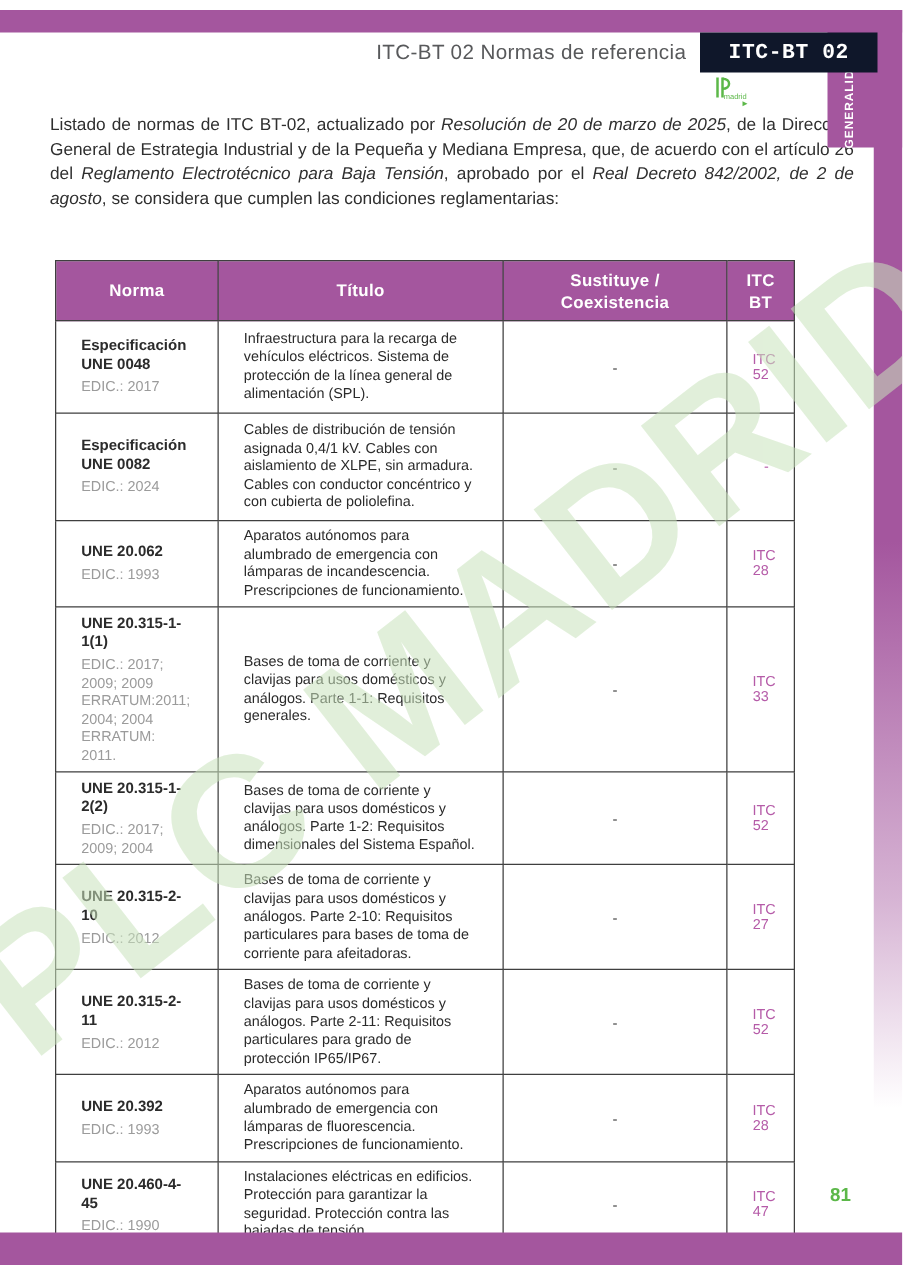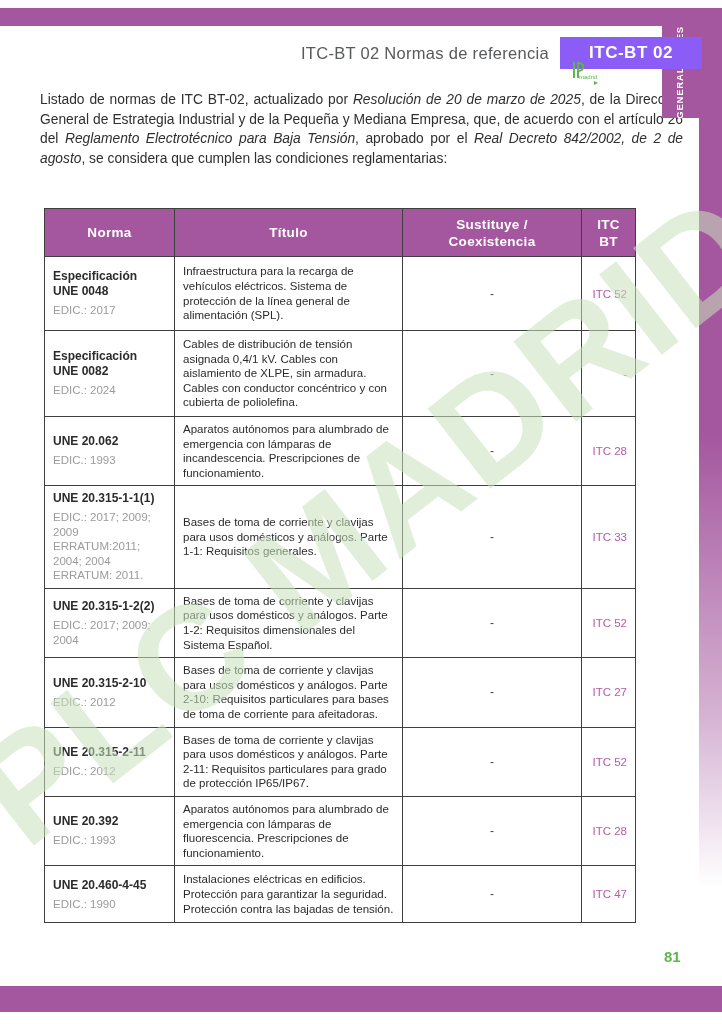--- a/index.html
+++ b/index.html
@@ -7,45 +7,45 @@
   body { font-family:"Liberation Sans", sans-serif; }
   .page { position:relative; width:722px; height:1024px; background:#fff; overflow:hidden; margin:0 auto; }
 
   
   .top-bar { position:absolute; top:8px; left:0; width:722px; height:18px; background:#a4569e; z-index:2; }
   .bottom-bar { position:absolute; top:986px; left:0; width:722px; height:26px; background:#a4569e; z-index:2; }
   .right-strip { position:absolute; top:8px; right:0; width:23px; height:945px; z-index:1;
     background:linear-gradient(to bottom,#a4569e 0%,#a4569e 45%, rgba(164,86,158,0.45) 75%, rgba(164,86,158,0) 93%); }
 
   
-  .header-row { position:absolute; top:37px; left:0; width:722px; height:32px; display:flex; justify-content:flex-end; align-items:center; z-index:3; }
+  .header-row { position:absolute; top:26px; left:0; width:722px; height:32px; display:flex; justify-content:flex-end; align-items:center; z-index:3; }
   .page-title { font-size:16.5px; color:#58595b; margin-right:11px; letter-spacing:0.3px; }
-  .badge { width:142px; height:32px; background:#8b5cf6; color:#fff; font-weight:bold; font-size:17px;
-    display:flex; align-items:center; justify-content:center; letter-spacing:0.5px; margin-right:20px; }
+  .badge { width:142px; height:32px; background:#0f172a; color:#fff; font-weight:bold; font-size:17px;
+    display:flex; align-items:center; justify-content:center; letter-spacing:0.5px; margin-right:20px;font-family:Liberation Mono, monospace; }
   .gen-tab { position:absolute; top:8px; right:0; width:60px; height:110px; background:#a4569e; z-index:3; }
   .gen-label { position:absolute; top:18px; left:12px; writing-mode:vertical-rl; transform:rotate(180deg);
     color:#fff; font-weight:bold; font-size:9.5px; letter-spacing:0.8px; }
 
   
   .logo { position:absolute; top:60px; left:566px; z-index:3; }
 
   
   .intro { position:absolute; top:90px; left:40px; width:643px; font-size:13.8px; line-height:19.6px;
     color:#2f2f2f; text-align:justify; z-index:2; }
   .intro .bold { font-weight:normal; }
   .intro .italic { font-style:italic; }
 
   
   .table-wrap { position:absolute; top:208px; left:44px; width:591px; z-index:2; }
   table { border-collapse:collapse; width:591px; table-layout:fixed; }
   col.c-norma { width:130px; } col.c-titulo { width:228px; } col.c-sust { width:179px; } col.c-itc { width:54px; }
   th, td { border:1px solid #3f3f3f; }
   th { background:#a4569e; color:#fff; font-weight:bold; font-size:13.5px; height:48px;
     white-space:pre-line; text-align:center; vertical-align:middle; line-height:17px; letter-spacing:0.3px; }
-  td { vertical-align:middle; padding:5px 8px; }
+  td { vertical-align:middle; padding:5px 20px; }
   .cell-code { font-size:12px; font-weight:bold; color:#2b2b2b; white-space:pre-line; line-height:15px; }
   .cell-edic { font-size:11.5px; color:#9b9b9b; margin-top:4px; line-height:14.5px; }
   .cell-titulo { font-size:11.5px; color:#2b2b2b; line-height:14.6px; }
   .cell-sust { text-align:center; font-size:12px; color:#444; }
   .cell-itc { text-align:right; font-size:11.5px; color:#b55ba8; }
   tbody tr:nth-child(1){height:74px;} tbody tr:nth-child(2){height:86px;}
   tbody tr:nth-child(3){height:64px;} tbody tr:nth-child(4){height:90px;}
   tbody tr:nth-child(5){height:68px;} tbody tr:nth-child(6){height:68px;}
   tbody tr:nth-child(7){height:68px;} tbody tr:nth-child(8){height:67px;}
   tbody tr:nth-child(9){height:57px;}

